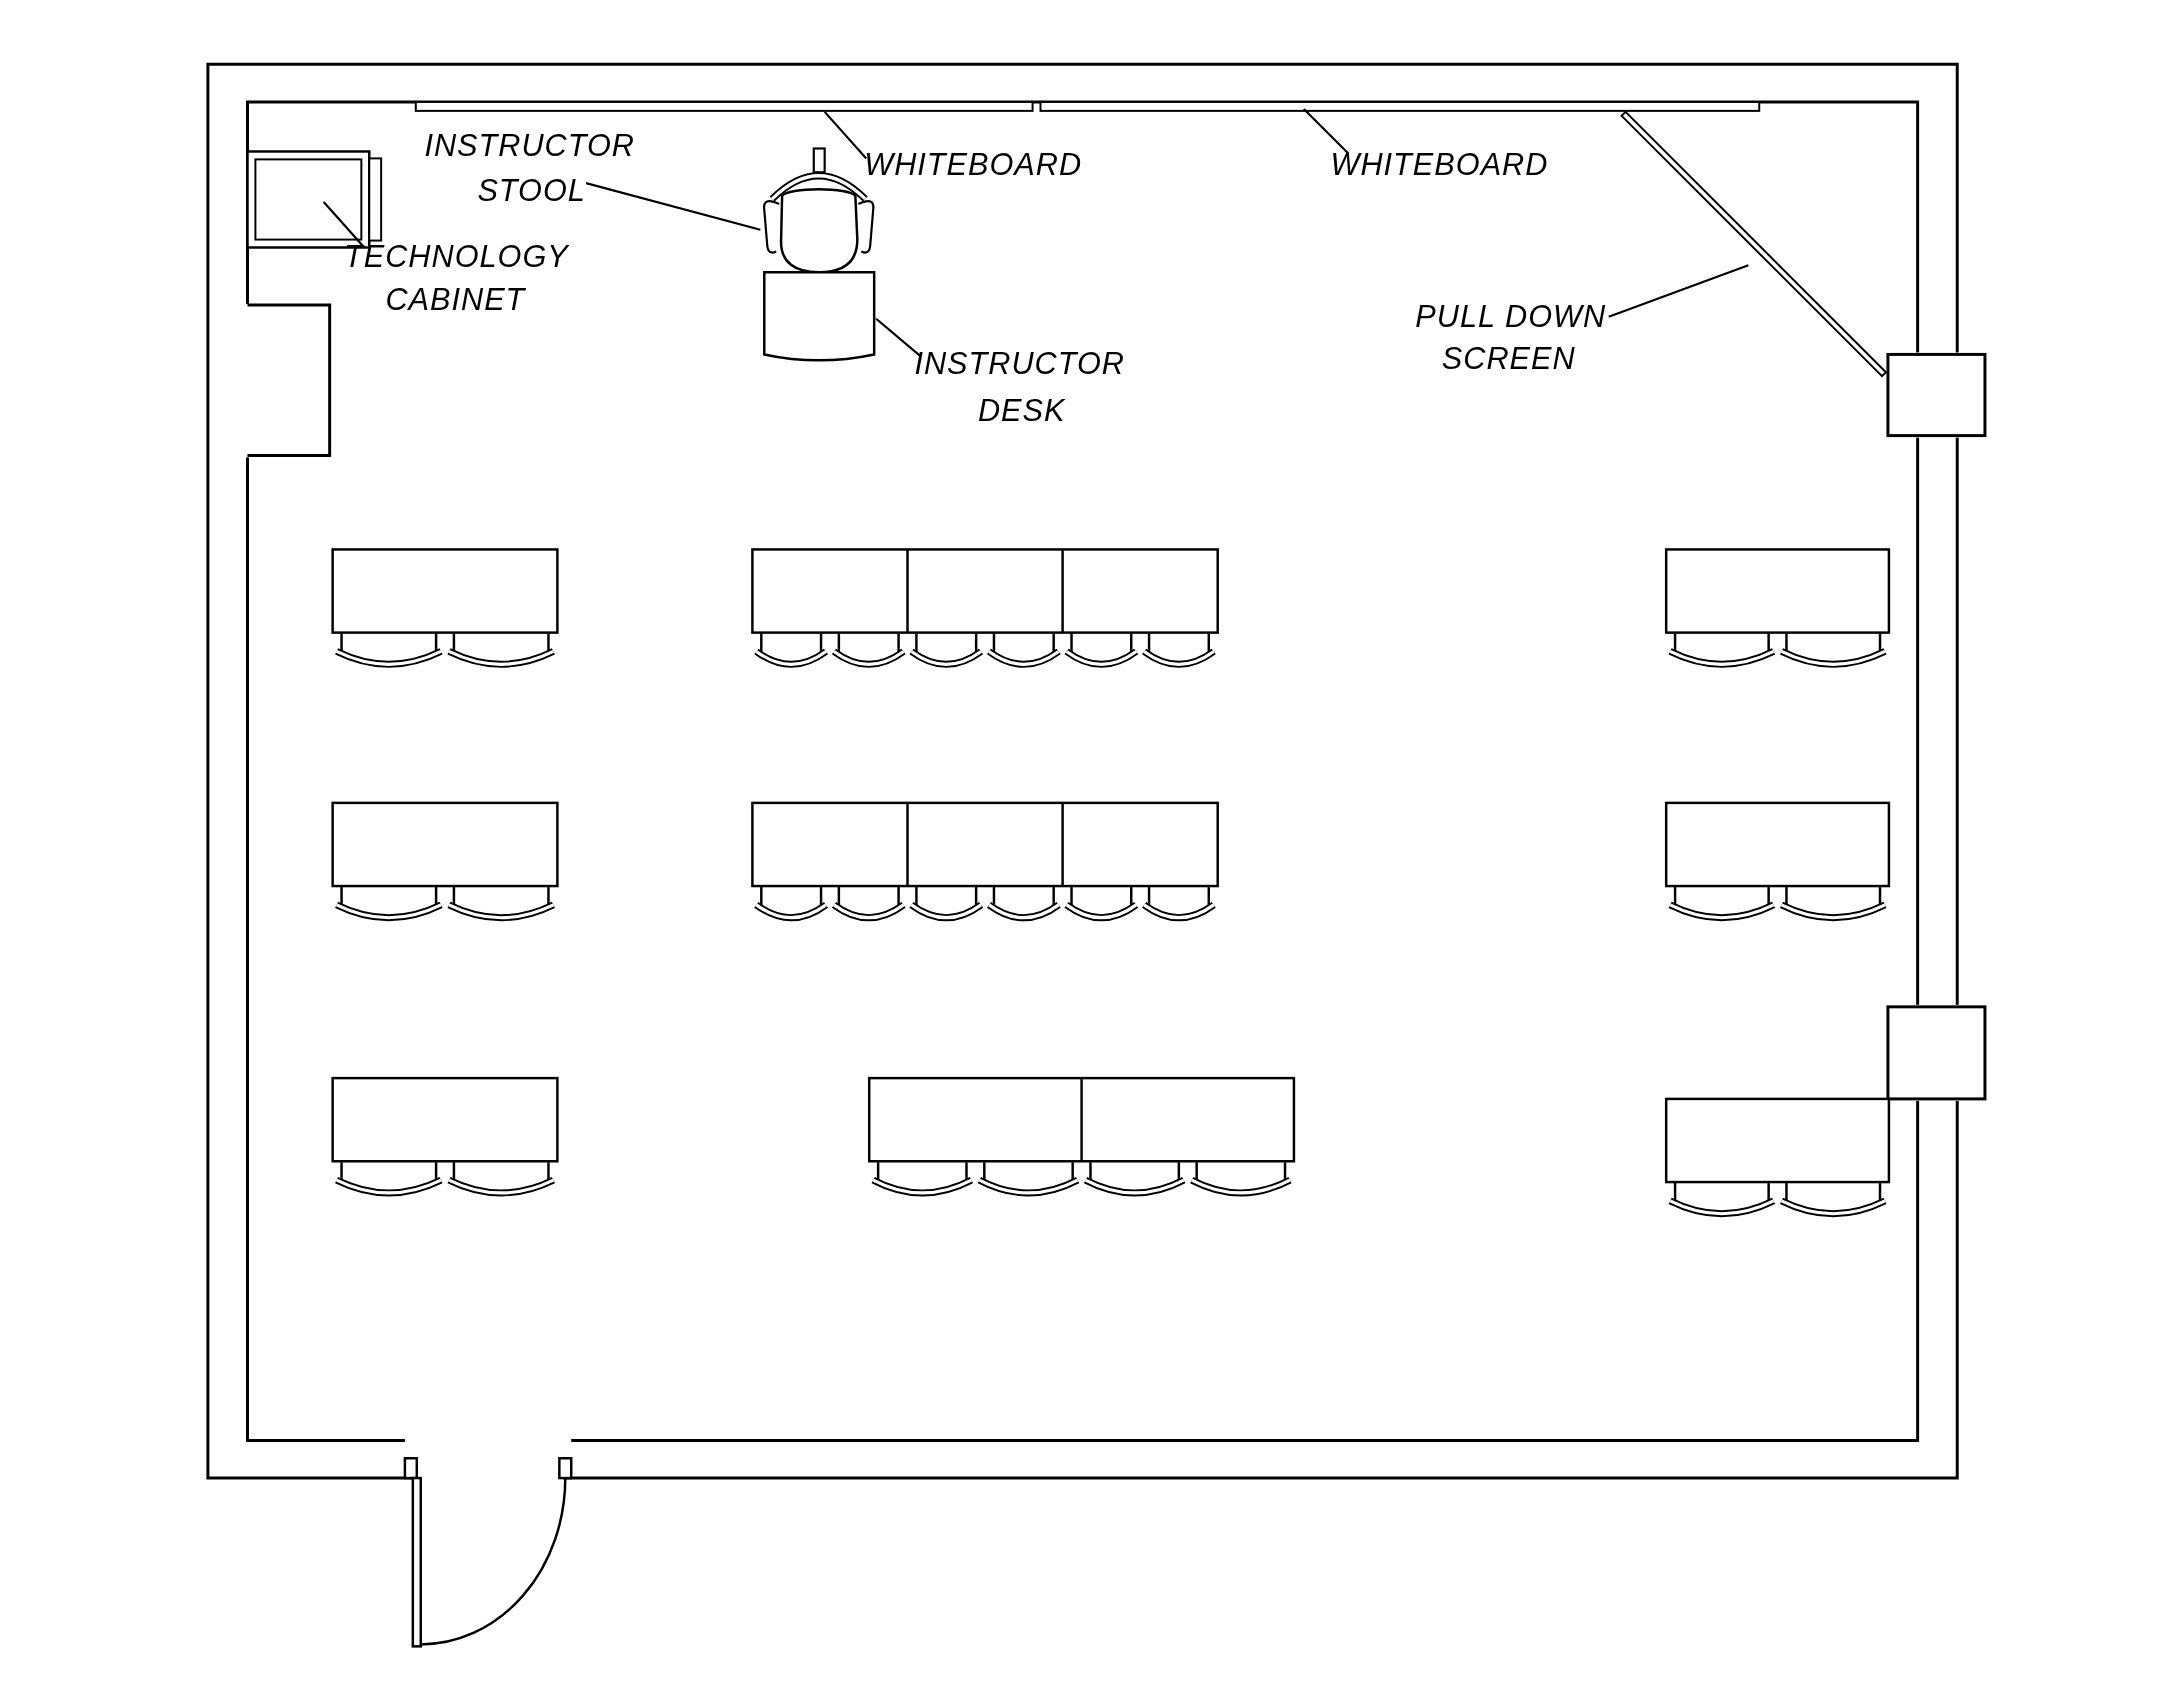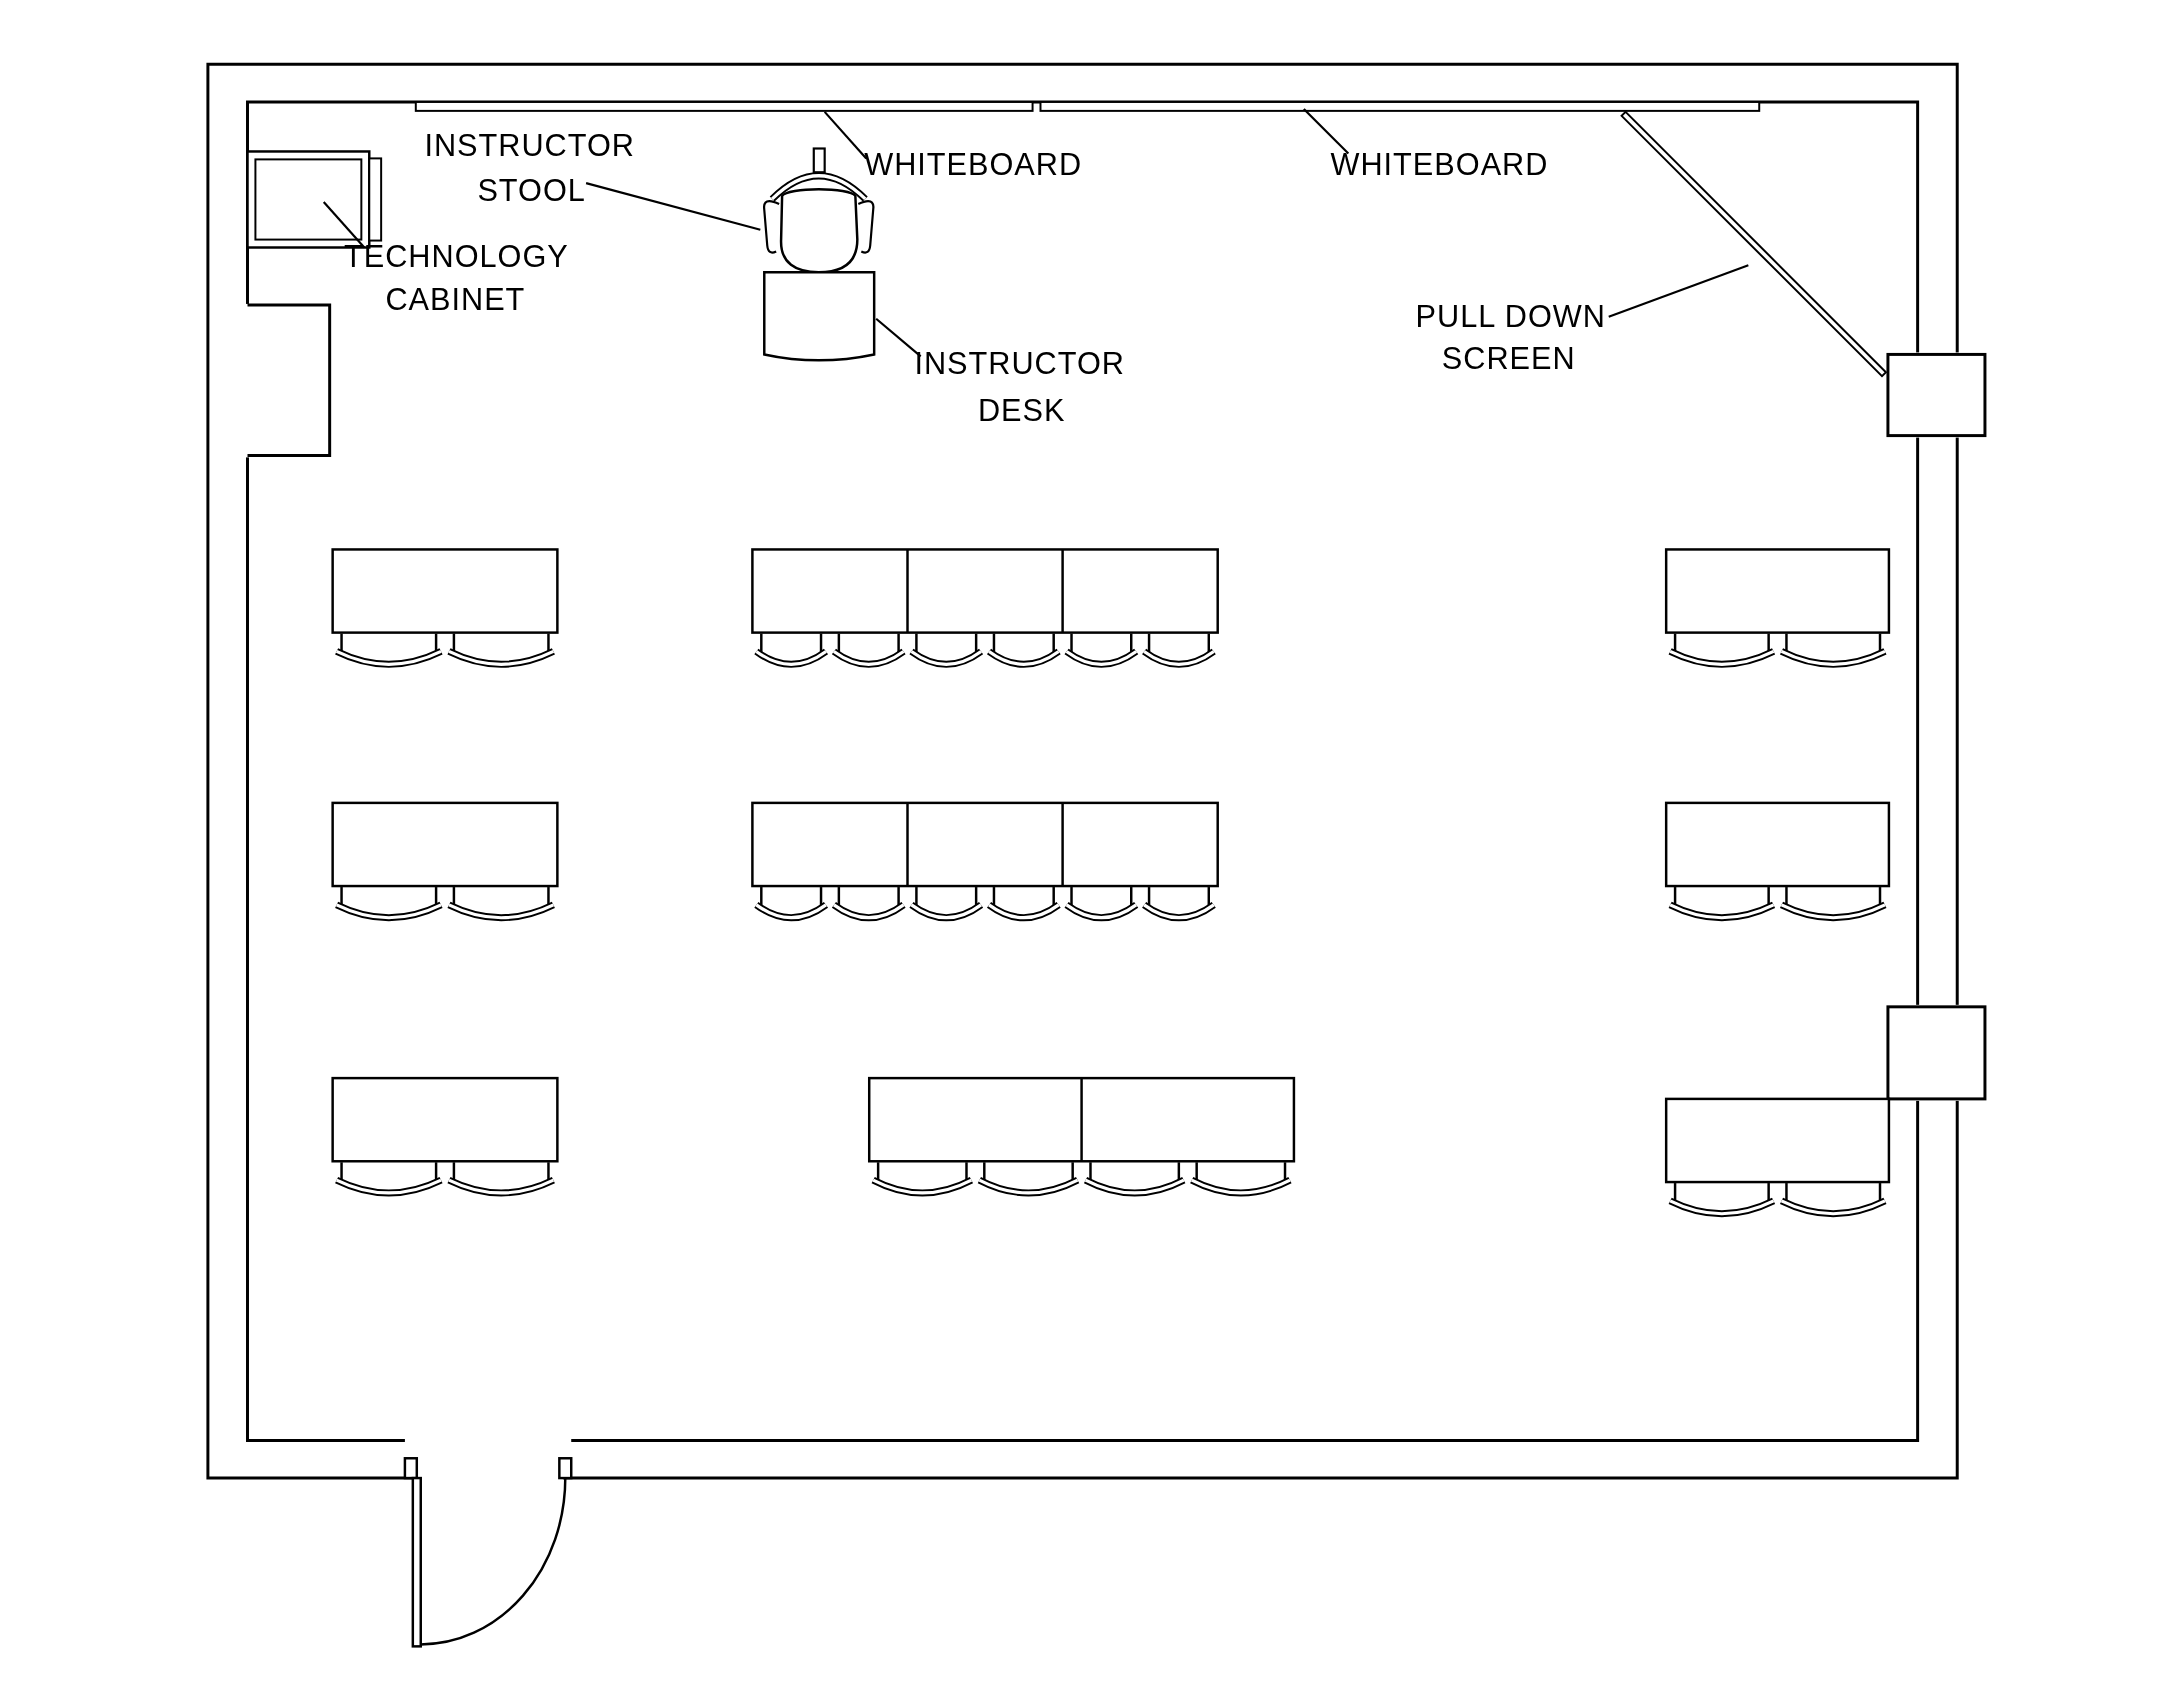--- a/index.html
+++ b/index.html
@@ -1,16 +1,16 @@
 <!DOCTYPE html>
 <html><head>
 <meta charset="utf-8">
 <style>
   html,body{margin:0;padding:0;background:#ffffff;}
-  #stage{width:2178px;height:1683px;background:#ffffff;position:relative;}
+  #stage{width:2178px;height:1683px;background:#ffffff;position:relative;font-style:italic;}
   svg{display:block;}
   .wall{fill:none;stroke:#000;stroke-width:3;}
   .ln{fill:#ffffff;stroke:#000;stroke-width:2.5;}
   .ln-open{fill:none;stroke:#000;stroke-width:2.5;}
   .erase{fill:#ffffff;stroke:none;}
   .pil{fill:#ffffff;stroke:#000;stroke-width:3;}
   .lead{stroke:#000;stroke-width:2.2;fill:none;}
   .lbl{font-family:"Liberation Sans", sans-serif;font-size:31px;letter-spacing:1px;
        fill:#000;text-anchor:middle;}
   .crescent-b{fill:none;stroke:#000;stroke-width:7;}

